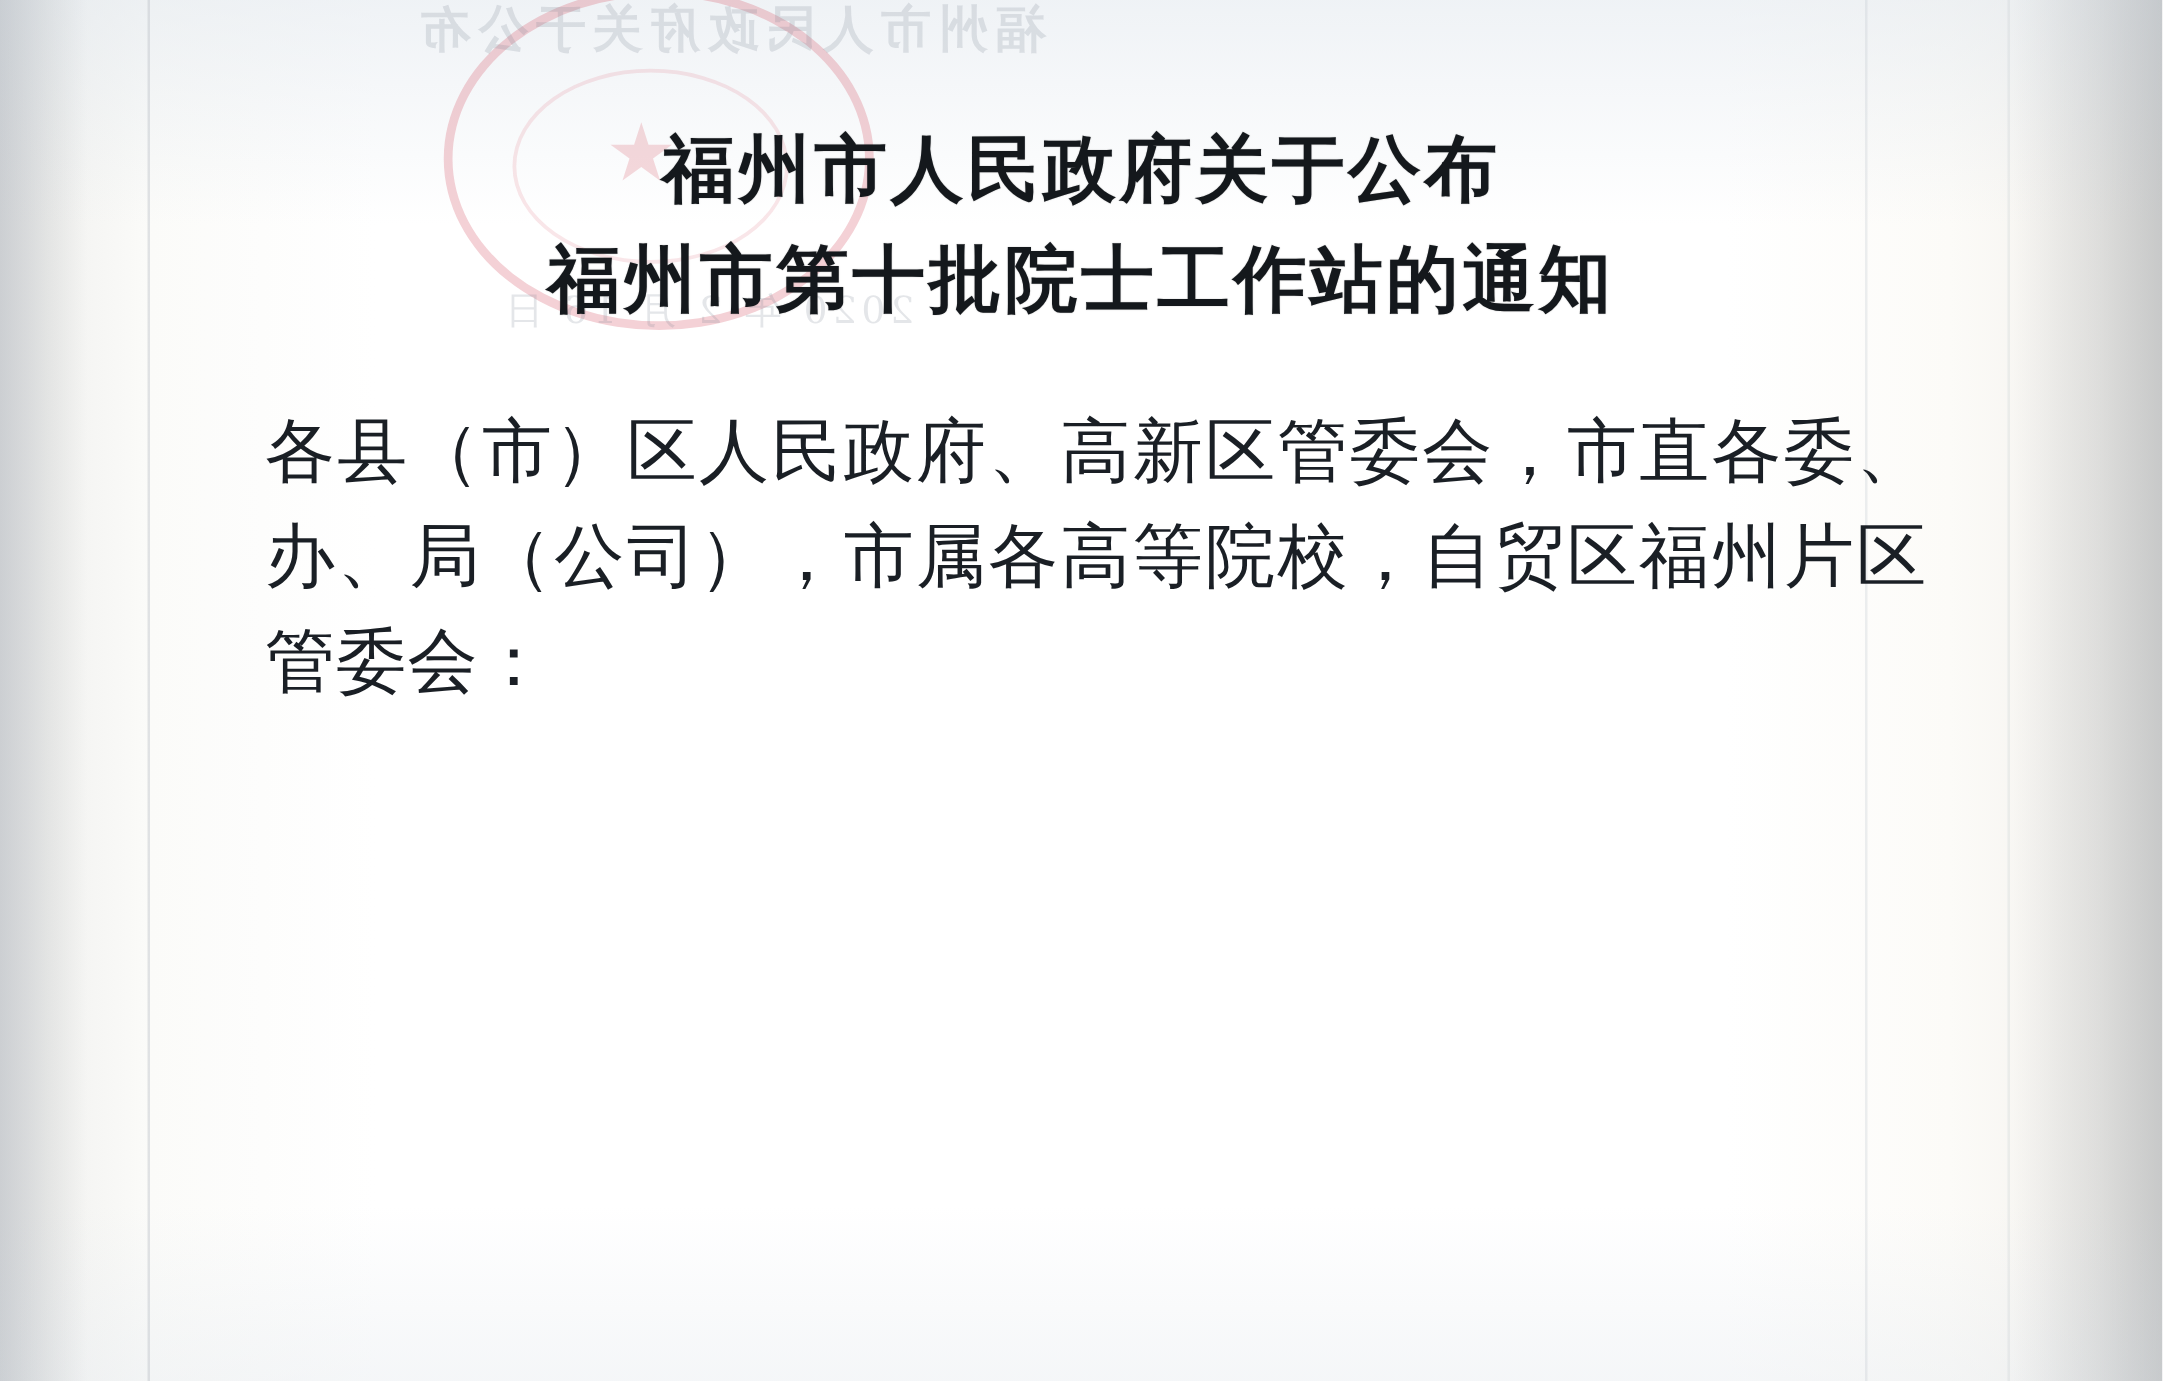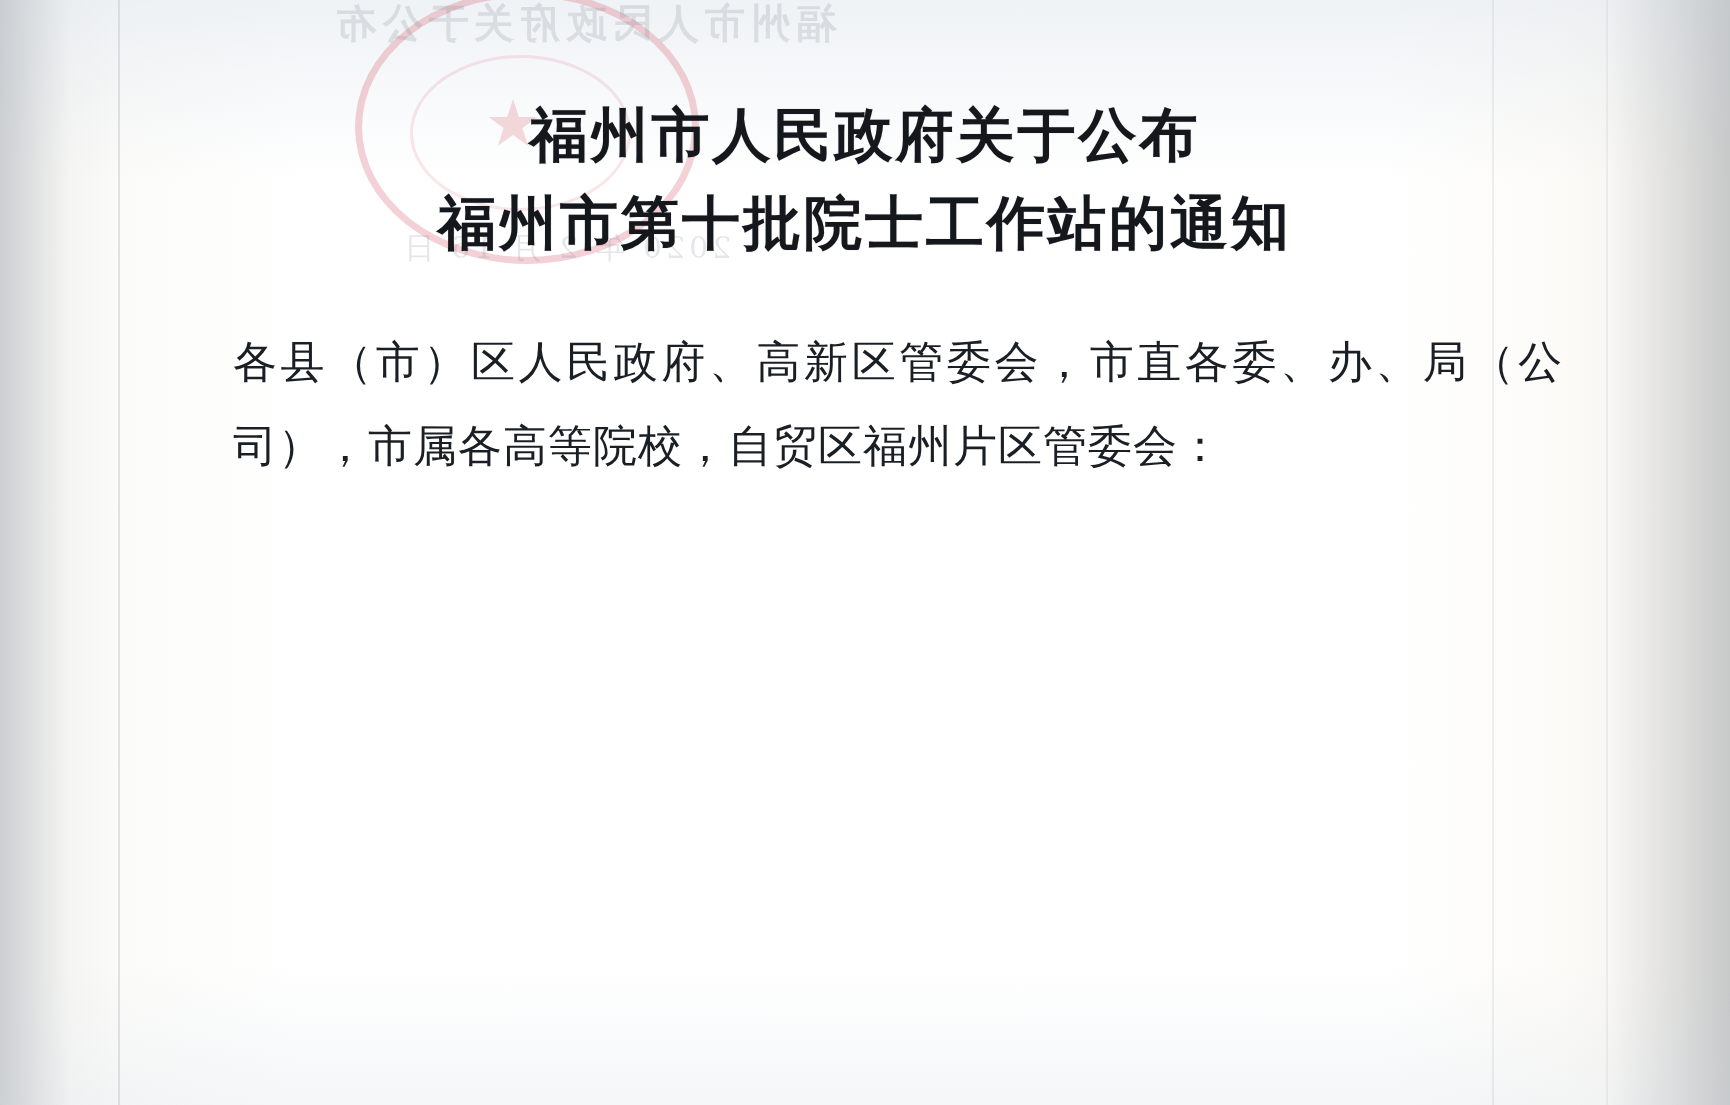--- a/index.html
+++ b/index.html
@@ -131,25 +131,25 @@
     letter-spacing: 3px;
     text-shadow: 0 0 1px rgba(0,0,0,0.35);
   }
   .doc-heading .line {
     display: block;
   }
 
   
   .doc-body {
     position: absolute;
-    left: 233px;
+    left: 212px;
     top: 320px;
     width: 1330px;
     color: #1a1f25;
-    font-size: 44px;
+    font-size: 56px;
     line-height: 84px;
     letter-spacing: 1px;
     text-align: justify;
   }
   .doc-body p {
     margin: 0 0 0 0;
   }
   .p-indent {
     text-indent: 96px;
   }

